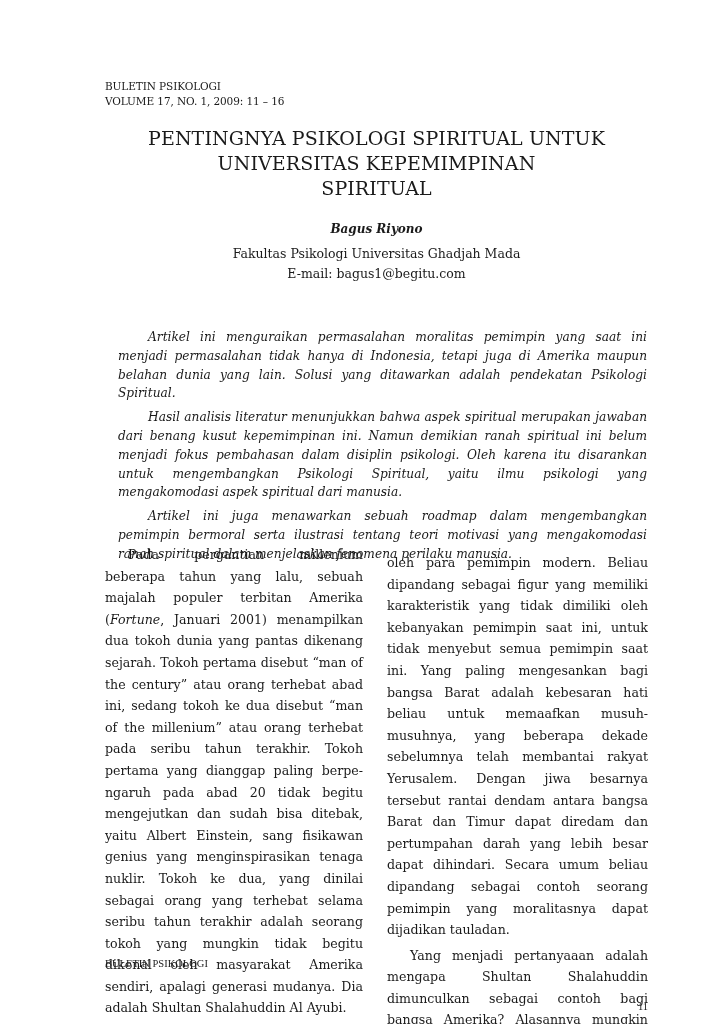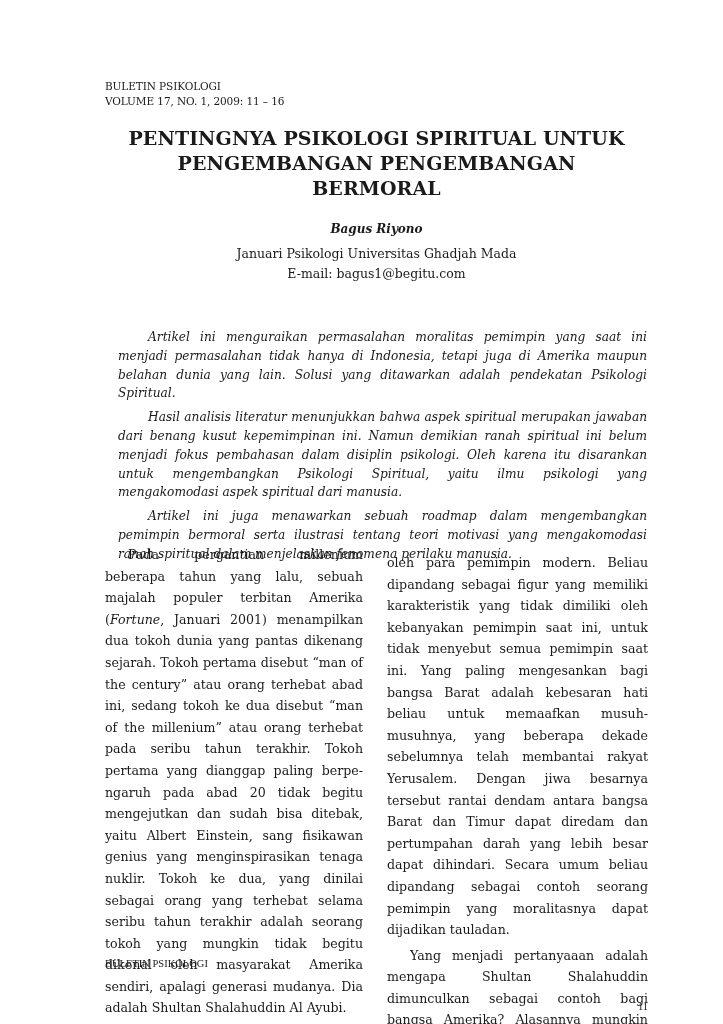--- a/index.html
+++ b/index.html
@@ -2,21 +2,21 @@
 <html><head>
 <meta charset="utf-8">
 <style>
   html, body { margin: 0; padding: 0; background: #ffffff; }
   body { width: 723px; height: 1024px; position: relative; overflow: hidden; color: #1a1a1a; font-family: "DejaVu Serif", serif; }
   .page { position: absolute; left: 0; top: 8px; width: 723px; height: 868px; padding-left: 28px; }
   .hdr { position: absolute; top: 71px; font-size: 10.5px; line-height: 15px; letter-spacing: -0.1px; }
   .hdr.left { left: 105px; }
   .hdr.right { right: 75px; text-align: right; }
   .hdr span { display: block; white-space: nowrap; }
-  .title { position: absolute; top: 118px; left: 105px; width: 543px; text-align: center; font-weight: bold; font-size: 19px; line-height: 25px; letter-spacing: 0.1px; }
+  .title { position: absolute; top: 118px; left: 105px; width: 543px; text-align: center; font-weight: normal; font-size: 19px; line-height: 25px; letter-spacing: 0.1px; }
   .title span { display: block; }
   .author { position: absolute; top: 214px; left: 105px; width: 543px; text-align: center; font-style: italic; font-weight: bold; font-size: 12px; }
   .affil { position: absolute; top: 236px; left: 105px; width: 543px; text-align: center; font-size: 12.5px; line-height: 20px; }
   .affil span { display: block; }
   .abstract { position: absolute; top: 320px; left: 118px; width: 530px; font-style: italic; font-size: 12.2px; line-height: 18.8px; text-align: justify; }
   .abstract p { margin: 0 1px 5px 0; text-indent: 30px; }
   .col { position: absolute; top: 536px; width: 258px; font-size: 12.6px; line-height: 21.6px; text-align: justify; hyphens: manual; }
   .col.left { left: 105px; }
   .col.right { left: 387px; width: 261px; }
   .col p { margin: 0 0 4px 0; text-indent: 23px; }
@@ -31,27 +31,27 @@
 
 <div class="page">
 
   <div class="hdr left">
     <span>BULETIN PSIKOLOGI</span>
     <span>VOLUME 17, NO. 1, 2009: 11 – 16</span>
   </div>
 
   <div class="title">
     <span>PENTINGNYA PSIKOLOGI SPIRITUAL UNTUK</span>
-    <span>PENGEMBANGAN PENGEMBANGAN</span>
-    <span>BERMORAL</span>
+    <span>UNIVERSITAS KEPEMIMPINAN</span>
+    <span>SPIRITUAL</span>
   </div>
 
   <div class="author">Bagus Riyono</div>
   <div class="affil">
-    <span>Januari Psikologi Universitas Ghadjah Mada</span>
+    <span>Fakultas Psikologi Universitas Ghadjah Mada</span>
     <span>E-mail: bagus1@begitu.com</span>
   </div>
 
   <div class="abstract">
     <p>Artikel ini menguraikan permasalahan moralitas pemimpin yang saat ini menjadi permasalahan tidak hanya di Indonesia, tetapi juga di Amerika maupun belahan dunia yang lain. Solusi yang ditawarkan adalah pendekatan Psikologi Spiritual.</p>
     <p>Hasil analisis literatur menunjukkan bahwa aspek spiritual merupakan jawaban dari benang kusut kepemimpinan ini. Namun demikian ranah spiritual ini belum menjadi fokus pembahasan dalam disiplin psikologi. Oleh karena itu disarankan untuk mengembangkan Psikologi Spiritual, yaitu ilmu psikologi yang mengakomodasi aspek spiritual dari manusia.</p>
     <p>Artikel ini juga menawarkan sebuah roadmap dalam mengembangkan pemimpin bermoral serta ilustrasi tentang teori motivasi yang mengakomodasi ranah spiritual dalam menjelaskan fenomena perilaku manusia.</p>
   </div>
 
   <div class="col left">

